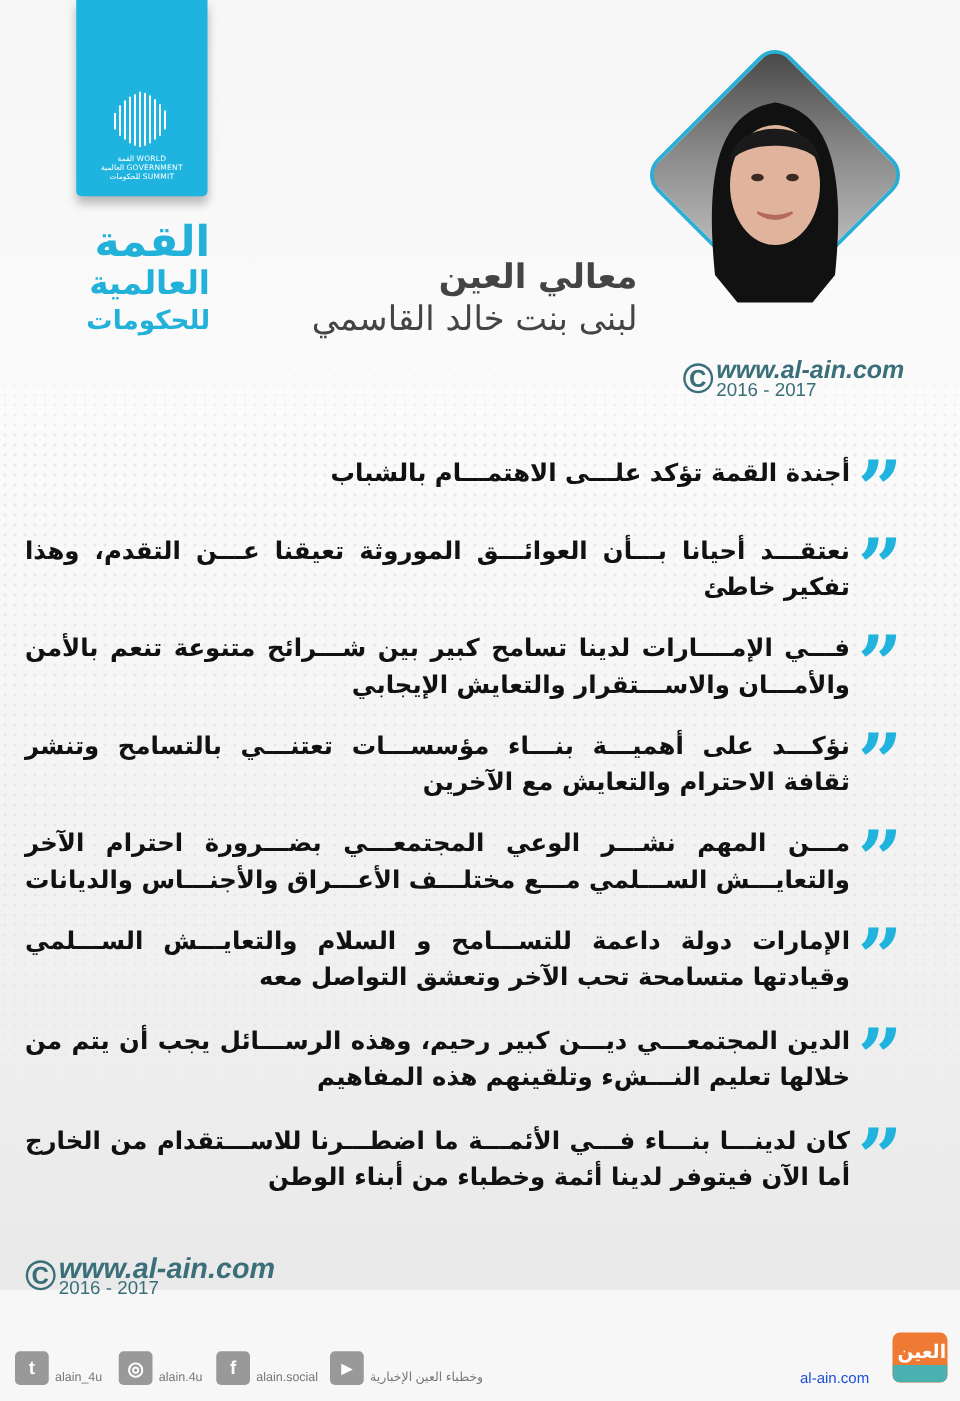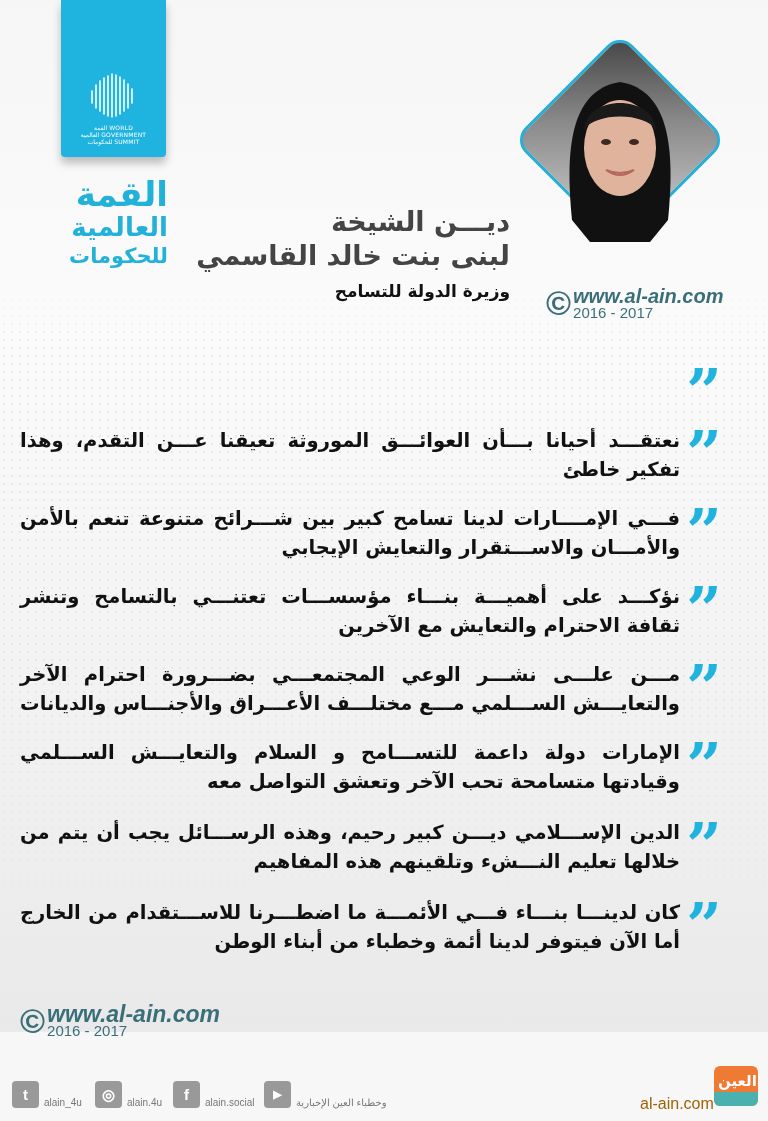--- a/index.html
+++ b/index.html
@@ -38,40 +38,40 @@
     transform: rotate(45deg);
     border-radius: 18px;
     background: linear-gradient(135deg, #444 0%, #888 40%, #d8d8d8 100%);
     border: 3px solid #2aaed6;
     overflow: hidden;
   }
   .face { position: absolute; left: 0; top: 0; width: 220px; height: 220px; }
 
   .speaker { position: absolute; right: 258px; top: 205px; text-align: right; direction: rtl; color: #444; }
   .speaker .title { font-size: 27px; font-weight: bold; line-height: 34px; }
-  .speaker .name { font-size: 27px; font-weight: bold; line-height: 34px; }
+  .speaker .name { font-size: 27px; font-weight: normal; line-height: 34px; }
   .speaker .role { font-size: 17px; font-weight: bold; color: #111; margin-top: 8px; }
 
   .copyright { position: absolute; display: flex; align-items: center; color: #3a6f7a; font-family: "Liberation Sans", sans-serif; }
   .copyright .c { font-size: 34px; font-weight: bold; line-height: 30px; margin-right: 2px; }
   .copyright .url { font-size: 20px; font-weight: bold; line-height: 19px; font-style: italic; }
   .copyright .yrs { font-size: 15px; font-weight: normal; line-height: 13px; }
   .copyright.top { left: 546px; top: 287px; }
   .copyright.bottom { left: 20px; top: 1005px; }
   .copyright.bottom .url { font-size: 23px; }
 
   .quotes { position: absolute; right: 40px; left: 20px; top: 364px; direction: rtl; }
   .quote { display: flex; flex-direction: row; align-items: flex-start; margin-bottom: 0; }
   .qmark { flex: 0 0 48px; color: #1fb3de; font-family: "DejaVu Serif", serif; font-size: 62px; line-height: 40px; font-weight: bold; text-align: center; height: 40px; overflow: visible; padding-top: 8px; }
   .qtext { flex: 1; font-size: 19.5px; font-weight: bold; color: #111; line-height: 29px; text-align: justify; text-align-last: right; }
   .footer { position: absolute; left: 0; right: 0; top: 1055px; height: 66px; background: #f7f7f7; }
   .social { position: absolute; top: 1081px; display: flex; align-items: flex-end; }
   .social .ico { width: 27px; height: 27px; background: #999; border-radius: 4px; color: #fff; display: flex; align-items: center; justify-content: center; font-family: "Liberation Sans", sans-serif; font-weight: bold; font-size: 15px; }
   .social .lbl { font-size: 10px; color: #777; margin-left: 5px; font-family: "Liberation Sans", sans-serif; }
-  .site { position: absolute; left: 640px; top: 1095px; font-size: 16px; color: #a16207; font-family: "Liberation Sans", sans-serif; }
+  .site { position: absolute; left: 640px; top: 1095px; font-size: 12px; color: #1d4ed8; font-family: "Liberation Sans", sans-serif; }
   .alain-logo { position: absolute; left: 714px; top: 1066px; width: 44px; height: 40px; border-radius: 6px; overflow: hidden; background: #ee7a33; }
   .alain-logo .teal { position: absolute; left: 0; right: 0; bottom: 0; height: 14px; background: #4bb0b0; }
   .alain-logo .glyph { position: absolute; left: 4px; top: 6px; font-size: 15px; color: #fff; font-weight: bold; direction: rtl; }
 </style>
 </head>
 <body>
 
 <div class="dots"></div>
 
 <div class="wgs-card">
@@ -109,60 +109,60 @@
     <path d="M62 190 C55 120 60 60 110 52 C160 60 165 120 158 190 L140 212 L80 212 Z" fill="#111"></path>
     <ellipse cx="110" cy="118" rx="36" ry="48" fill="#e0b49c"></ellipse>
     <path d="M74 100 C76 64 144 64 146 100 C135 82 85 82 74 100 Z" fill="#1a1a1a"></path>
     <ellipse cx="96" cy="112" rx="5" ry="3" fill="#3b2a22"></ellipse>
     <ellipse cx="124" cy="112" rx="5" ry="3" fill="#3b2a22"></ellipse>
     <path d="M96 140 Q110 150 124 140 Q110 146 96 140 Z" fill="#fff" stroke="#b5685e" stroke-width="2"></path>
   </svg>
 </div>
 
 <div class="speaker">
-  <div class="title">ديـــن الشيخة</div>
+  <div class="title">معالي العين</div>
   <div class="name">لبنى بنت خالد القاسمي</div>
-  <div class="role">وزيرة الدولة للتسامح</div>
 </div>
 
 <div class="copyright top">
   <span class="c">©</span>
   <div>
     <div class="url">www.al-ain.com</div>
     <div class="yrs">2016 - 2017</div>
   </div>
 </div>
 
 <div class="quotes">
   <div class="quote" style="margin-bottom:22px">
     <div class="qmark">”</div>
+    <div class="qtext">أجندة القمة تؤكد علـــى الاهتمـــام بالشباب</div>
   </div>
   <div class="quote" style="margin-bottom:20px">
     <div class="qmark">”</div>
     <div class="qtext">نعتقـــد أحيانا بـــأن العوائـــق الموروثة تعيقنا عـــن التقدم، وهذا تفكير خاطئ</div>
   </div>
   <div class="quote" style="margin-bottom:20px">
     <div class="qmark">”</div>
     <div class="qtext">فـــي الإمــــارات لدينا تسامح كبير بين شـــرائح متنوعة تنعم بالأمن   والأمـــان والاســـتقرار والتعايش الإيجابي</div>
   </div>
   <div class="quote" style="margin-bottom:20px">
     <div class="qmark">”</div>
     <div class="qtext">نؤكـــد على أهميـــة بنـــاء مؤسســـات تعتنـــي بالتسامح وتنشر ثقافة الاحترام والتعايش مع الآخرين</div>
   </div>
   <div class="quote" style="margin-bottom:20px">
     <div class="qmark">”</div>
-    <div class="qtext">مـــن علـــى نشـــر الوعي المجتمعـــي بضـــرورة احترام الآخر والتعايـــش الســـلمي مـــع مختلـــف الأعـــراق والأجنـــاس والديانات</div>
+    <div class="qtext">مـــن المهم نشـــر الوعي المجتمعـــي بضـــرورة احترام الآخر والتعايـــش الســـلمي مـــع مختلـــف الأعـــراق والأجنـــاس والديانات</div>
   </div>
   <div class="quote" style="margin-bottom:22px">
     <div class="qmark">”</div>
     <div class="qtext">الإمارات دولة داعمة للتســـامح و السلام  والتعايـــش الســـلمي وقيادتها متسامحة تحب الآخر وتعشق التواصل معه</div>
   </div>
   <div class="quote" style="margin-bottom:22px">
     <div class="qmark">”</div>
-    <div class="qtext">الدين الإســـلامي ديـــن كبير رحيم، وهذه الرســـائل يجب أن يتم من خلالها تعليم النـــشء  وتلقينهم هذه المفاهيم</div>
+    <div class="qtext">الدين المجتمعـــي ديـــن كبير رحيم، وهذه الرســـائل يجب أن يتم من خلالها تعليم النـــشء  وتلقينهم هذه المفاهيم</div>
   </div>
   <div class="quote">
     <div class="qmark">”</div>
     <div class="qtext">كان لدينـــا بنـــاء فـــي الأئمـــة ما اضطـــرنا للاســـتقدام من الخارج أما الآن فيتوفر لدينا أئمة وخطباء من أبناء الوطن</div>
   </div>
 </div>
 
 <div class="copyright bottom">
   <span class="c">©</span>
   <div>

